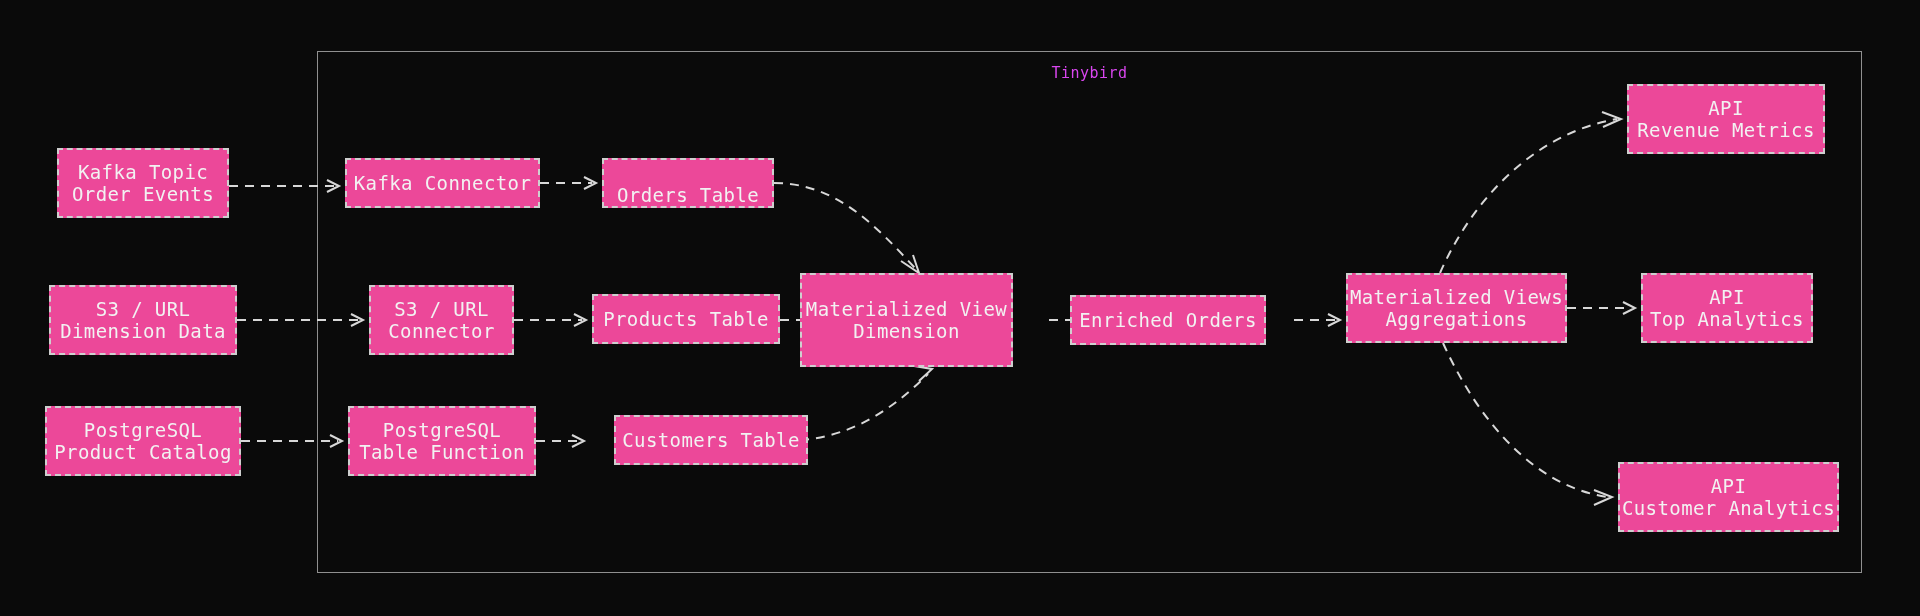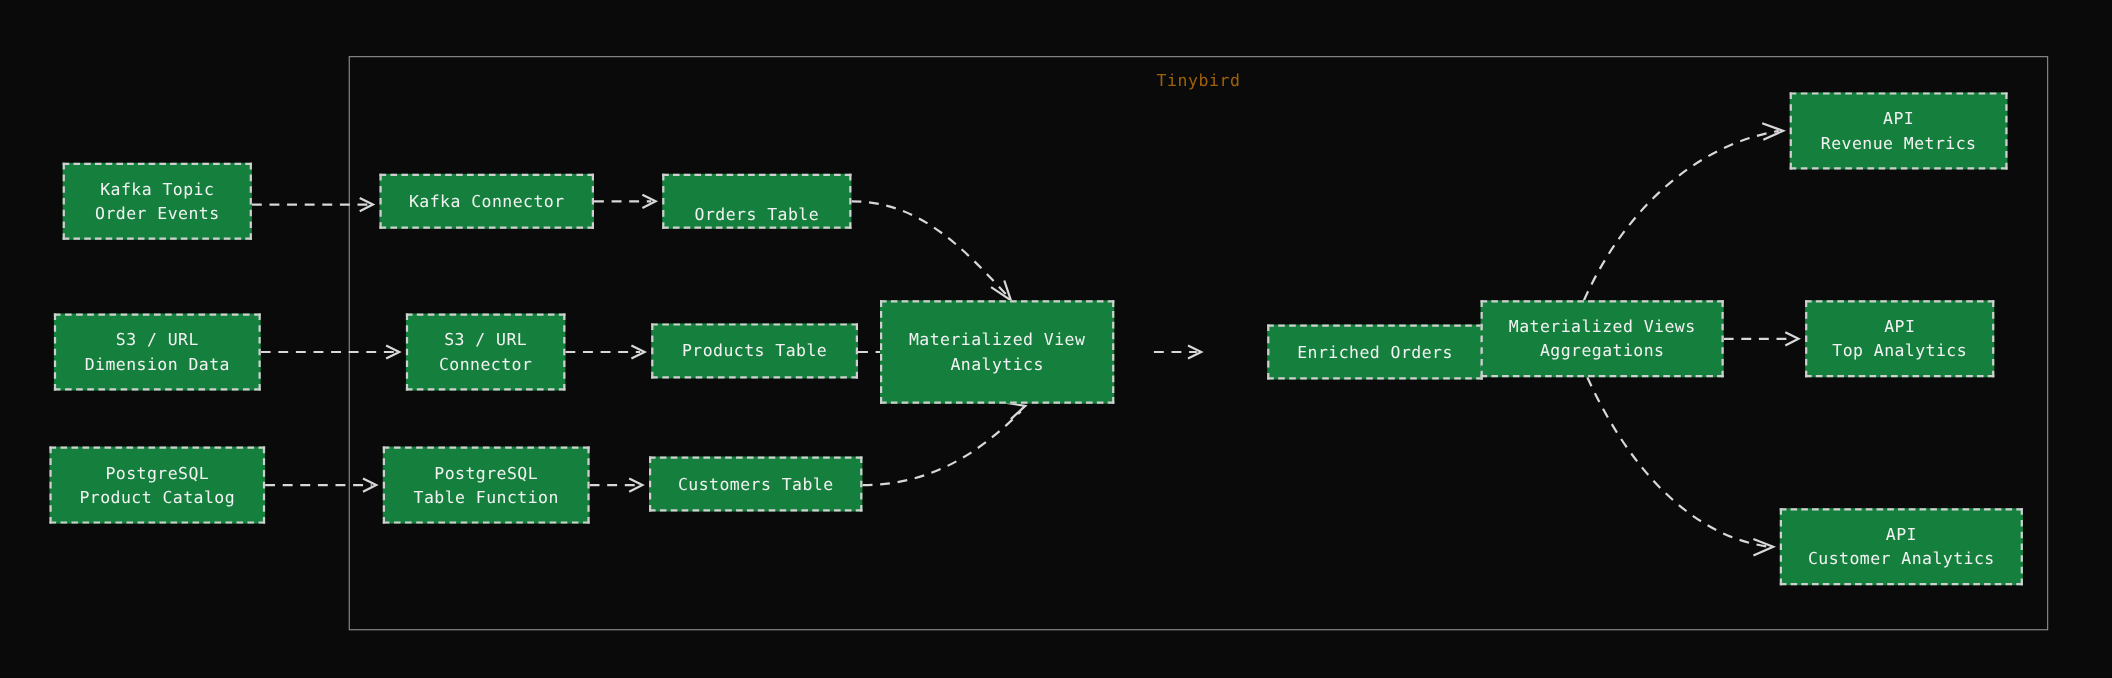--- a/index.html
+++ b/index.html
@@ -13,39 +13,39 @@
 
   
   .group{
     position:absolute;
     border:1px solid #909090;
     background:transparent;
     box-sizing:border-box;
   }
   .group-label{
     position:absolute;
-    color:#a16207;
+    color:#d946ef;
     font-size:15px;
     letter-spacing:.5px;
     white-space:nowrap;
     transform:translateX(-50%);
   }
 
   
   .node{
     position:absolute;
     box-sizing:border-box;
     border:2px dashed #cfcfcf;
-    background:#15803d;
+    background:#ec4899;
     display:flex;
     flex-direction:column;
     align-items:center;
     justify-content:center;
     color:#f2f2f2;
-    font-size:15px;
+    font-size:19px;
     line-height:22px;
     letter-spacing:.4px;
     white-space:nowrap;
     text-align:center;
   }
   .node .ln{display:block;}
 
   
   svg.edges{
     position:absolute;left:0;top:0;
@@ -127,28 +127,28 @@
       <div class="node" style="left: 348px; top: 406px; width: 188px; height: 70px;">
         <span class="ln">PostgreSQL</span>
         <span class="ln">Table Function</span>
       </div>
       <div class="node" style="left: 602px; top: 158px; width: 172px; height: 50px; justify-content: flex-end;">
         <span class="ln">Orders Table</span>
       </div>
       <div class="node" style="left: 592px; top: 294px; width: 188px; height: 50px; align-items: center;">
         <span class="ln">Products Table</span>
       </div>
-      <div class="node" style="left: 590px; top: 415px; width: 194px; height: 50px;">
+      <div class="node" style="left: 614px; top: 415px; width: 194px; height: 50px;">
         <span class="ln">Customers Table</span>
       </div>
       <div class="node" style="left: 800px; top: 273px; width: 213px; height: 94px;">
         <span class="ln">Materialized View</span>
-        <span class="ln">Analytics</span>
+        <span class="ln">Dimension</span>
       </div>
-      <div class="node" style="left: 1152px; top: 295px; width: 196px; height: 50px;">
+      <div class="node" style="left: 1070px; top: 295px; width: 196px; height: 50px;">
         <span class="ln">Enriched Orders</span>
       </div>
       <div class="node" style="left: 1346px; top: 273px; width: 221px; height: 70px;">
         <span class="ln">Materialized Views</span>
         <span class="ln">Aggregations</span>
       </div>
       <div class="node" style="left: 1627px; top: 84px; width: 198px; height: 70px;">
         <span class="ln">API</span>
         <span class="ln">Revenue Metrics</span>
       </div>

